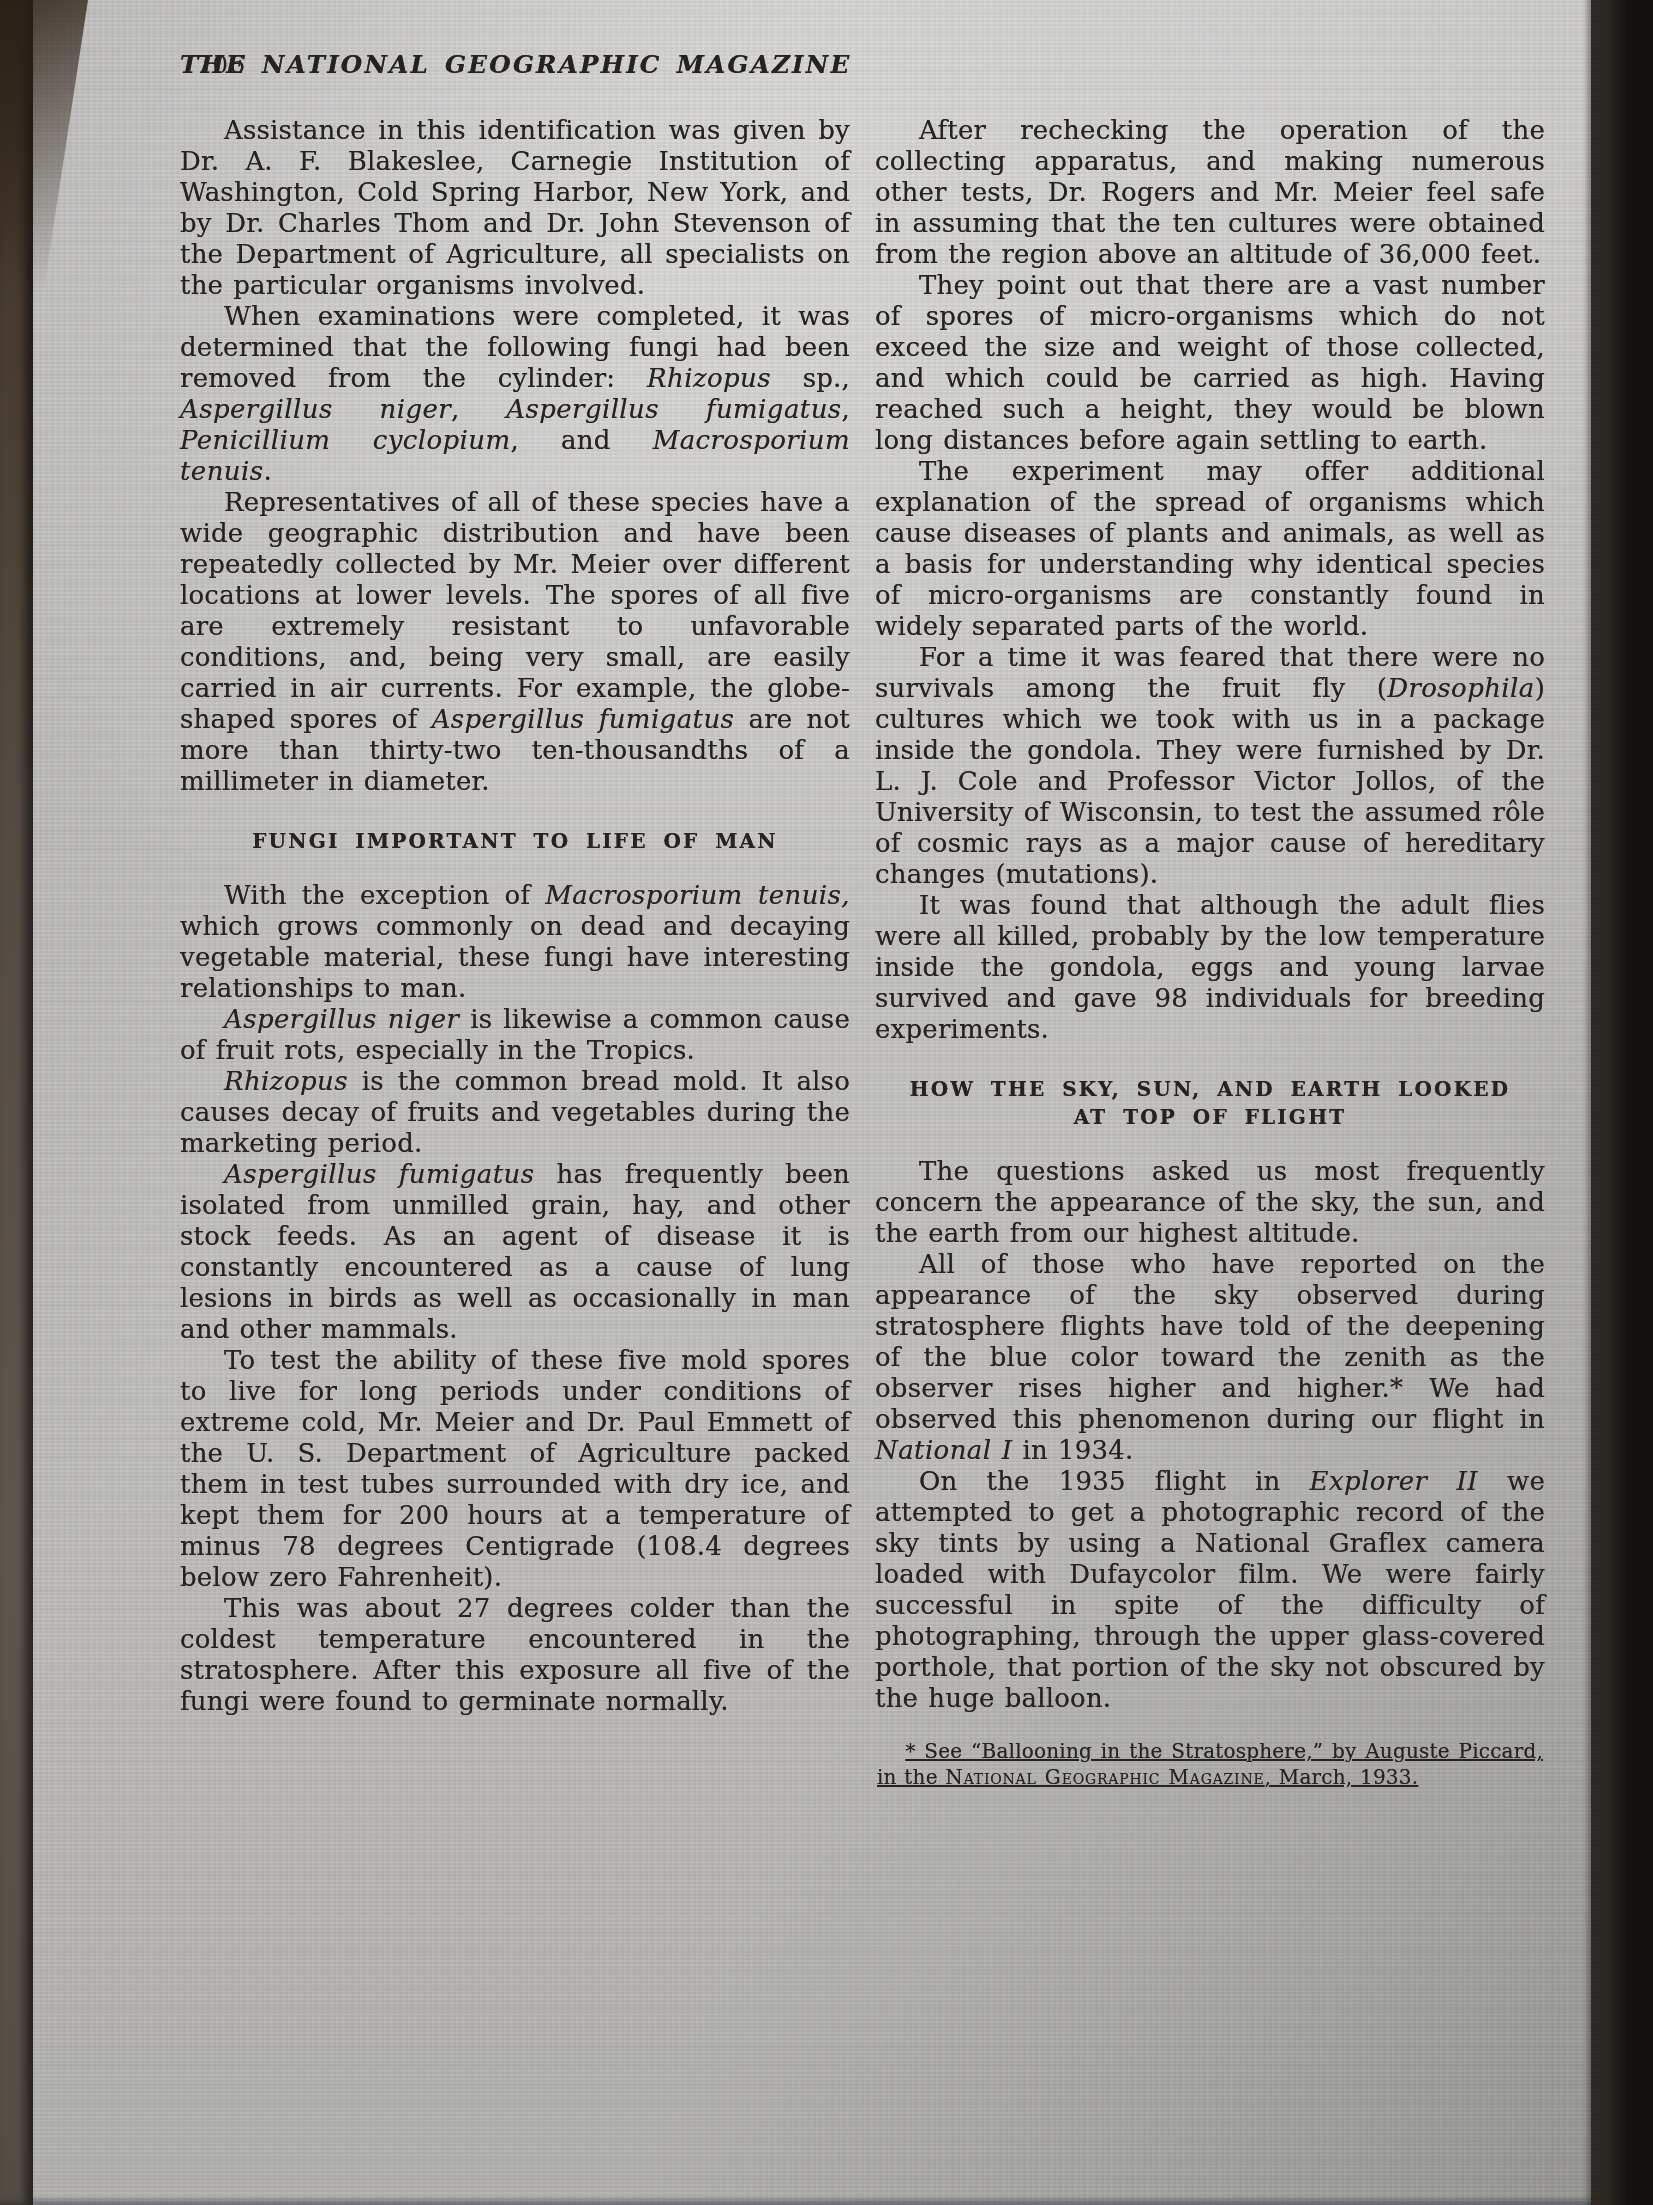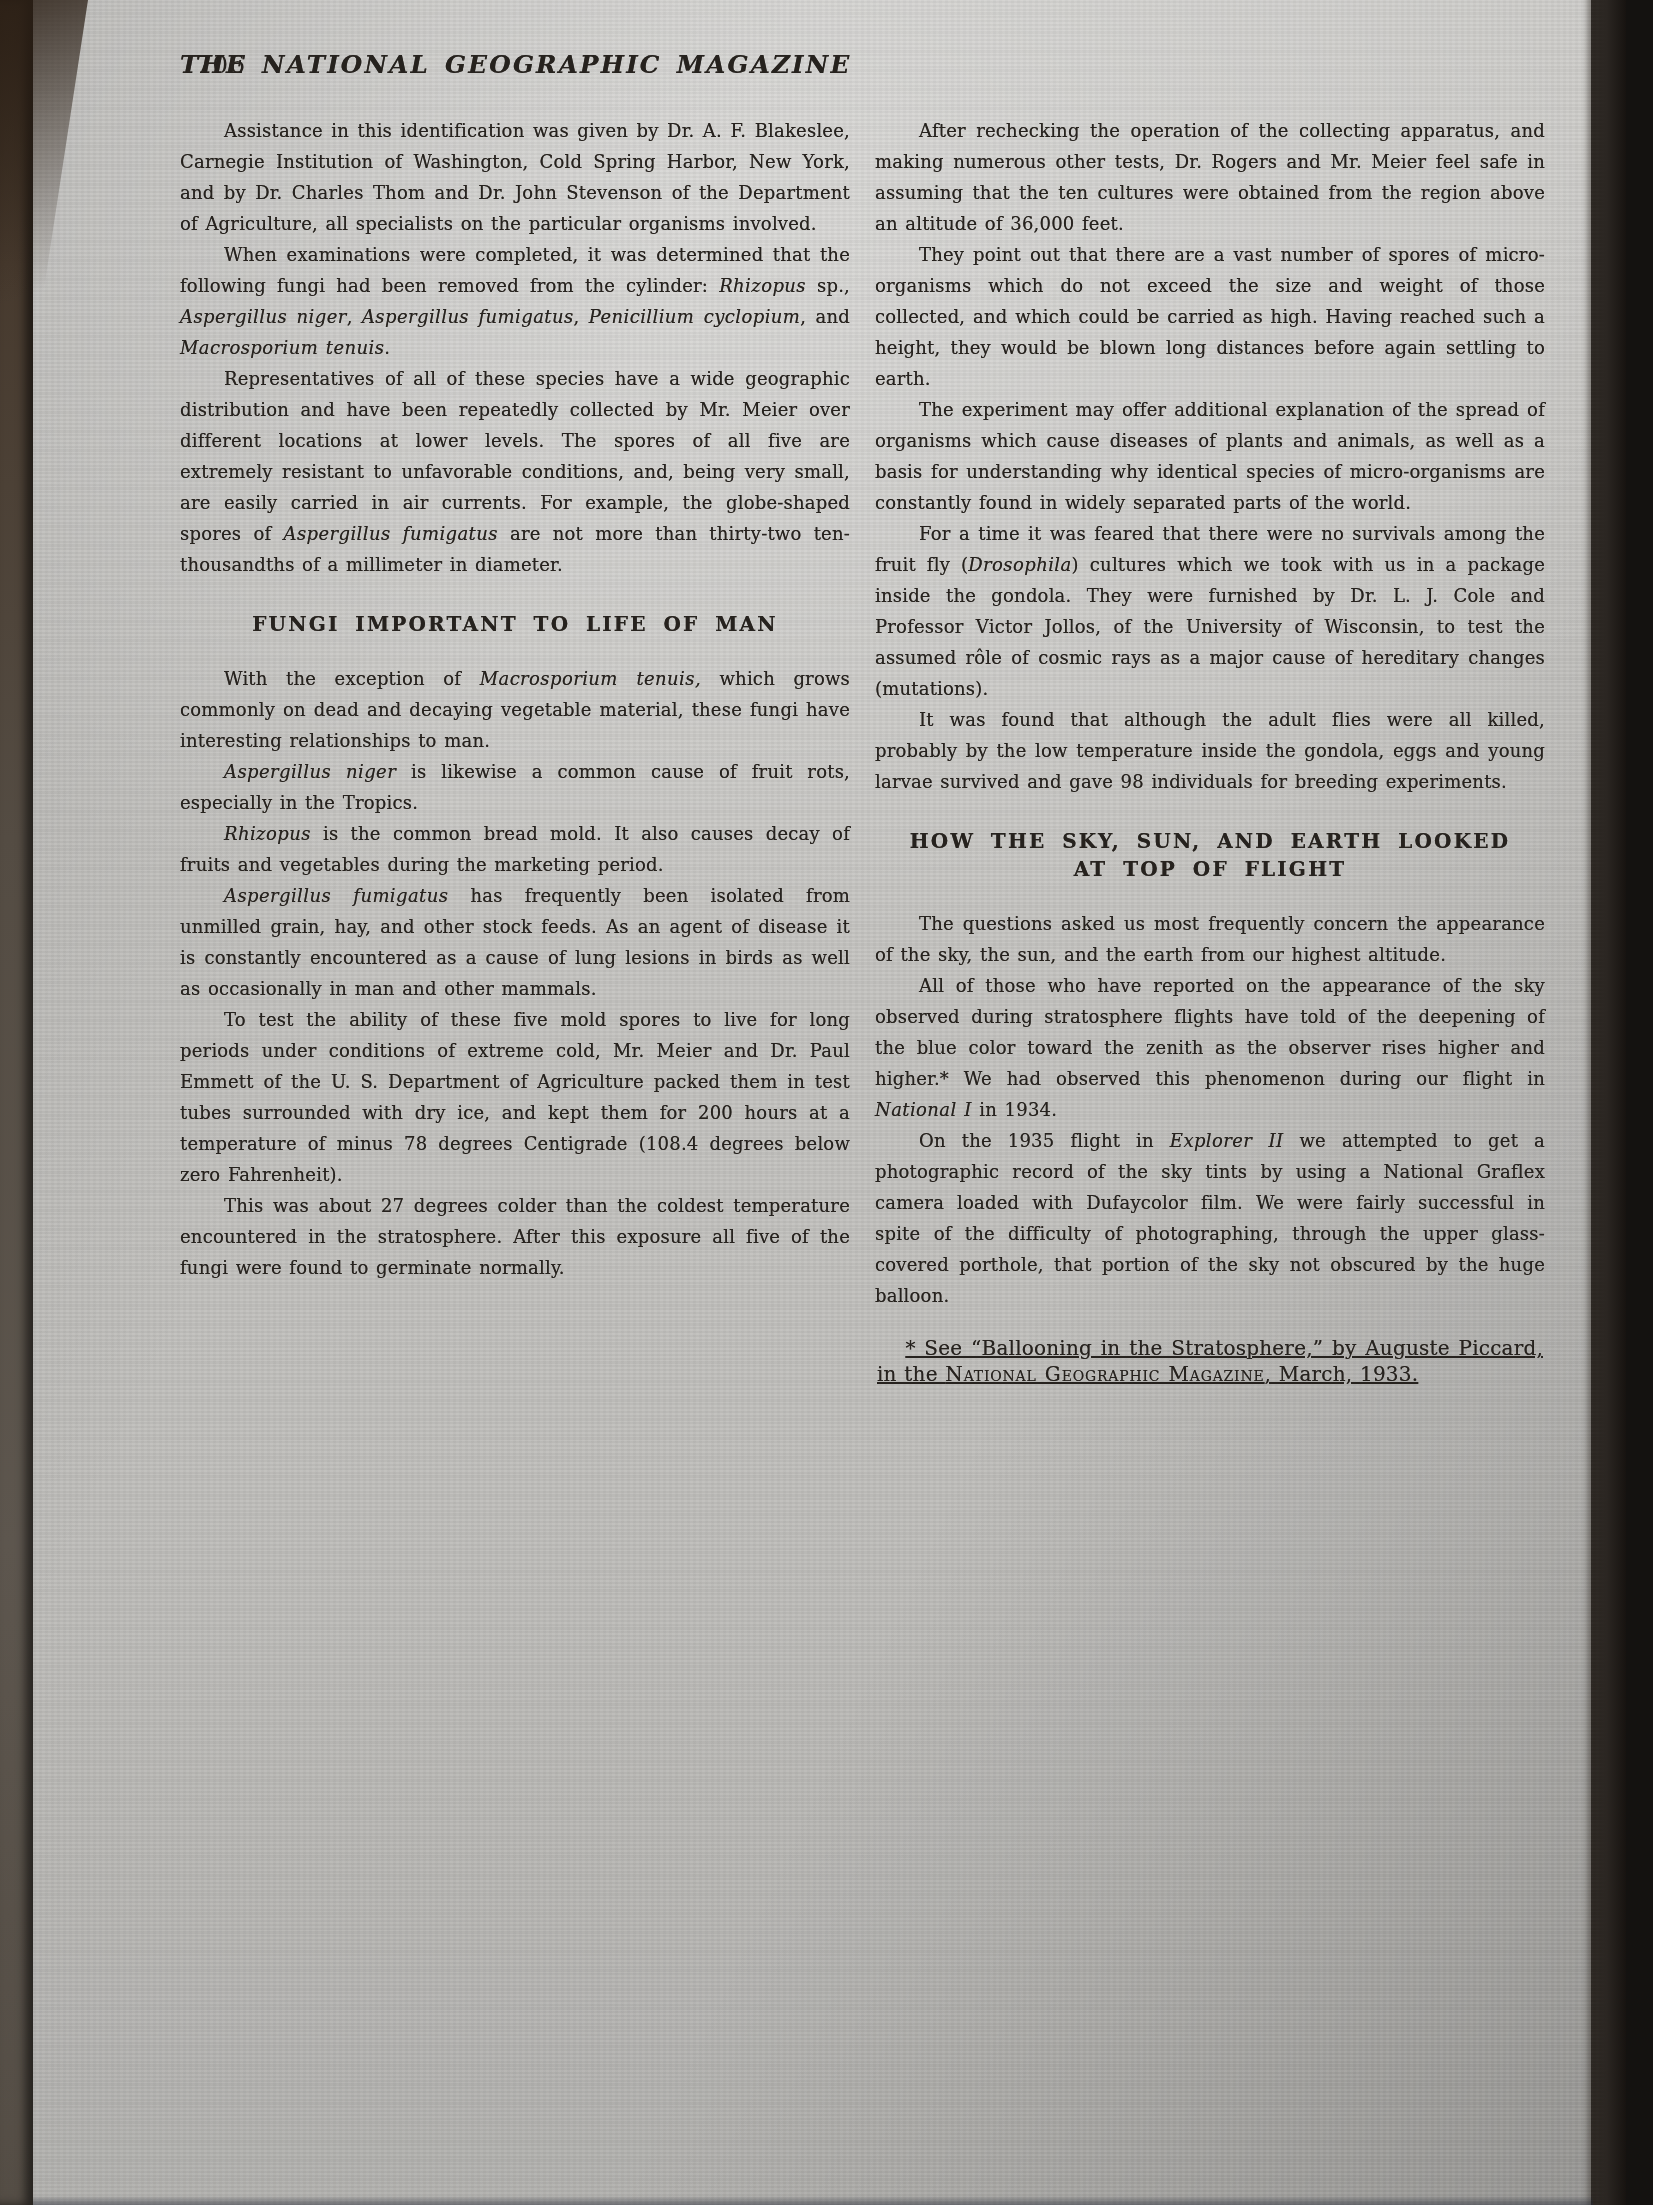--- a/index.html
+++ b/index.html
@@ -66,21 +66,21 @@
     display: block; text-align: left;
     font-size: 24.6px; line-height: 39px; font-weight: bold; letter-spacing: 2.2px;
     word-spacing: 4.4px;
     text-shadow: 0 0 0.5px rgba(30,26,22,0.7);
     font-style: italic;
   }
   .cols { display: flex; gap: 25px; }
   .col { flex: 1 1 0; }
   .body-para {
     margin: 0;
-    font-size: 18px; line-height: 31px;
+    font-size: 26px; line-height: 31px;
     text-align: justify;
     text-indent: 44px;
     word-spacing: 1.6px; letter-spacing: 0.2px;
     text-shadow: 0 0 0.5px rgba(38,32,26,0.65);
   }
   .sec-heading {
     margin: 29.5px 22px 25px;
     font-size: 20px; line-height: 28.4px; font-weight: bold;
     text-align: center; text-indent: 0;
     letter-spacing: 2.2px; word-spacing: 6.6px;

